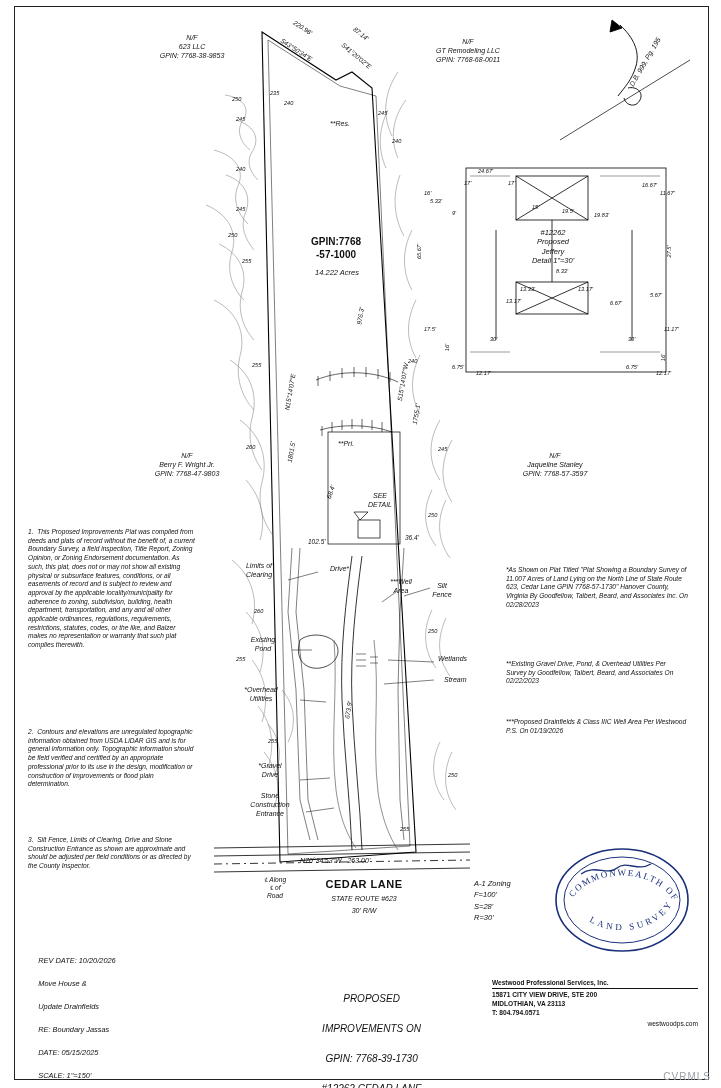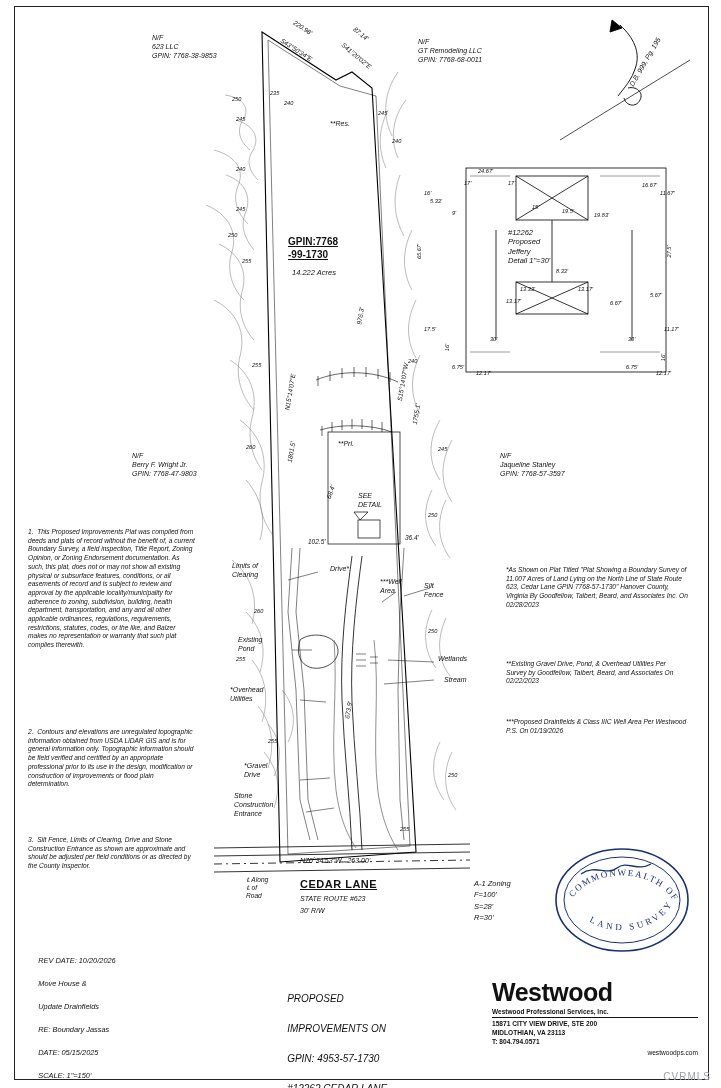--- a/index.html
+++ b/index.html
@@ -2,23 +2,23 @@
 <html><head>
 <meta charset="utf-8">
 <style>
   html,body{margin:0;padding:0;background:#ffffff;}
   body{width:721px;height:1088px;position:relative;overflow:hidden;
        font-family:"Liberation Sans", sans-serif;color:#111;}
   .plat{position:absolute;left:0;top:0;width:721px;height:1088px;}
   .border{position:absolute;left:14px;top:6px;width:693px;height:1072px;border:1px solid #222;}
   .svgwrap{position:absolute;left:0;top:0;width:721px;height:1088px;}
   .lbl{position:absolute;font-size:7px;line-height:1.25;color:#111;white-space:pre;}
-  .lbl.c{}
+  .lbl.c{text-align:center;}
   .lbl.i{font-style:italic;}
-  .lbl.b{font-weight:bold;text-decoration:underline;}
+  .lbl.b{font-weight:bold;}
   .note{position:absolute;font-size:6.6px;line-height:1.32;font-style:italic;white-space:pre-wrap;}
   .tiny{font-size:5.6px;}
   .seal{position:absolute;left:551px;top:846px;width:142px;height:108px;}
   .westwood{position:absolute;left:492px;top:978px;width:206px;}
   .ww-name{font-size:25px;font-weight:bold;letter-spacing:-0.5px;font-family:"Liberation Sans",sans-serif;}
   .ww-sub{font-size:6.5px;font-weight:bold;margin-top:1px;}
   .ww-line{border-top:1.5px solid #111;margin:2px 0 2px 0;}
   .ww-addr{font-size:6.6px;font-weight:bold;line-height:1.35;}
   .ww-web{font-size:6.6px;text-align:right;margin-top:2px;}
   .cvr{position:absolute;right:10px;bottom:6px;font-size:10px;color:#9aa0a6;letter-spacing:1px;}
@@ -147,21 +147,21 @@
       <line x1="434" y1="680" x2="384" y2="684"></line>
       <line x1="396" y1="592" x2="382" y2="602"></line>
     </g>
   </svg>
 
   <div class="lbl c i" style="left:152px;top:34px;width:80px;"><span>N/F</span><br><span>623 LLC</span><br><span>GPIN: 7768-38-9853</span></div>
   <div class="lbl c i" style="left:418px;top:38px;width:100px;"><span>N/F</span><br><span>GT Remodeling LLC</span><br><span>GPIN: 7768-68-0011</span></div>
   <div class="lbl c i" style="left:132px;top:452px;width:110px;"><span>N/F</span><br><span>Berry F. Wright Jr.</span><br><span>GPIN: 7768-47-9803</span></div>
   <div class="lbl c i" style="left:500px;top:452px;width:110px;"><span>N/F</span><br><span>Jaqueline Stanley</span><br><span>GPIN: 7768-57-3597</span></div>
 
-  <div class="lbl c b" style="left:288px;top:236px;width:96px;font-size:10px;"><span>GPIN:7768</span><br><span>-99-1730</span></div>
+  <div class="lbl c b" style="left:288px;top:236px;width:96px;font-size:10px;"><span>GPIN:7768</span><br><span>-57-1000</span></div>
   <div class="lbl c i" style="left:292px;top:268px;width:90px;font-size:7.5px;">14.222 Acres</div>
 
   <div class="lbl i" style="left:330px;top:120px;">**Res.</div>
   <div class="lbl i" style="left:338px;top:440px;">**Pri.</div>
   <div class="lbl c i" style="left:358px;top:492px;width:44px;"><span>SEE</span><br><span>DETAIL</span></div>
   <div class="lbl i" style="left:330px;top:565px;">Drive*</div>
   <div class="lbl c i" style="left:380px;top:578px;width:42px;"><span>***Well</span><br><span>Area</span></div>
   <div class="lbl c i" style="left:424px;top:582px;width:36px;"><span>Silt</span><br><span>Fence</span></div>
   <div class="lbl c i" style="left:232px;top:562px;width:54px;"><span>Limits of</span><br><span>Clearing</span></div>
   <div class="lbl c i" style="left:238px;top:636px;width:50px;"><span>Existing</span><br><span>Pond</span></div>
@@ -264,21 +264,21 @@
     <span>SCALE: 1"=150'</span><br>
     <br>
     <br>
     <br>
     
   </div>
 
   <div class="lbl c i" style="left:276px;top:976px;width:180px;font-size:10px;line-height:1.5;">
     <span>PROPOSED</span><br>
     <span>IMPROVEMENTS ON</span><br>
-    <span class="b">GPIN: 4953-57-1730</span><br>
+    <span class="b">GPIN: 7768-39-1730</span><br>
     <span class="b">#12262 CEDAR LANE</span><br>
     
   </div>
 
   <div class="seal">
     <svg viewBox="0 0 142 108" width="142" height="108">
       <ellipse cx="71" cy="54" rx="66" ry="51" fill="none" stroke="#1a2f7a" stroke-width="1.6"></ellipse>
       <ellipse cx="71" cy="54" rx="58" ry="43" fill="none" stroke="#1a2f7a" stroke-width="1"></ellipse>
       <path id="arcTop" d="M18,58 A56,42 0 0 1 124,58" fill="none"></path>
       <path id="arcBot" d="M20,56 A54,42 0 0 0 122,56" fill="none"></path>
@@ -286,21 +286,20 @@
         <textPath href="#arcTop" startOffset="6%">COMMONWEALTH OF VIRGINIA</textPath>
       </text>
       <text font-size="9" fill="#1a2f7a" font-family="Liberation Serif, serif" letter-spacing="3">
         <textPath href="#arcBot" startOffset="22%">LAND SURVEYOR</textPath>
       </text>
       <path d="M30,28 C44,18 56,30 66,22 C76,14 86,26 100,18" fill="none" stroke="#1a2f7a" stroke-width="1.4"></path>
     </svg>
   </div>
 
   <div class="westwood">
-    <div class="ww-name">Westwood</div>
     <div class="ww-sub">Westwood Professional Services, Inc.</div>
     <div class="ww-line"></div>
     <div class="ww-addr">
       <div>15871 CITY VIEW DRIVE, STE 200</div>
       <div>MIDLOTHIAN, VA 23113</div>
       <div>T: 804.794.0571</div>
     </div>
     <div class="ww-web">westwoodps.com</div>
   </div>
 

